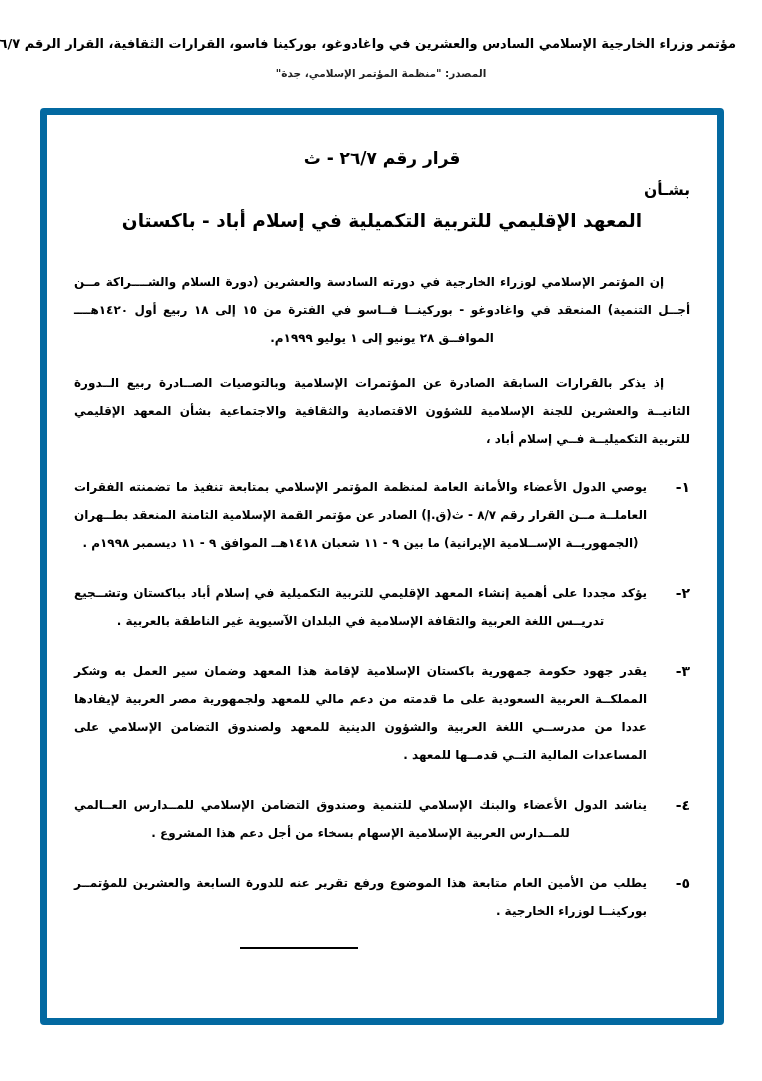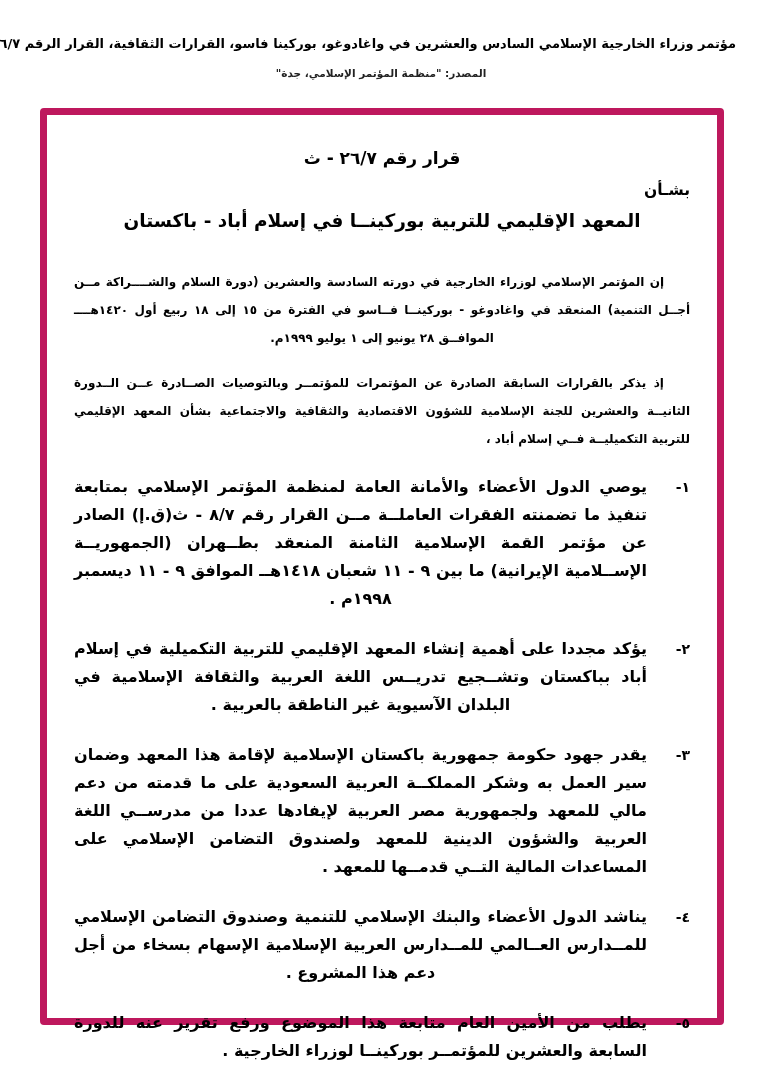--- a/index.html
+++ b/index.html
@@ -16,21 +16,21 @@
     white-space:nowrap;
   }
   .hdr2{
     position:absolute;top:67px;left:0;right:0;
     direction:rtl;text-align:center;
     font-size:10.5px;font-weight:bold;color:#222;
   }
   .frame{
     position:absolute;left:40px;top:108px;
     width:684px;height:917px;box-sizing:border-box;
-    border:7px solid #be185d;border-radius:4px;
+    border:7px solid #0369a1;border-radius:4px;
     background:#fff;
   }
   .content{
     direction:rtl;
     padding:33px 27px 0 27px;
     font-weight:bold;
   }
   .t1{ text-align:center;font-size:17px;font-weight:bold;margin:0 0 13px 0; }
   .t2{ text-align:right;font-size:15.5px;font-weight:bold;margin:0 0 11px 0; }
   .t3{ text-align:center;font-size:18.5px;font-weight:bold;margin:0 0 37px 0; }
@@ -40,43 +40,43 @@
     margin:0 0 17px 0;
   }
   .center-last{ text-align-last:center; }
   .list{ margin-top:20px; }
   .item{ display:flex;gap:17px;margin:0 0 22px 0; }
   .item .num{
     flex:0 0 26px;font-size:14px;line-height:28px;font-weight:bold;
     text-align:right;
   }
   .item .txt{
-    flex:1;font-size:16px;line-height:28px;font-weight:bold;
+    flex:1;font-size:12px;line-height:28px;font-weight:bold;
     text-align:justify;
   }
   .rule{
     width:118px;height:2px;background:#000;
     margin:8px 332px 0 auto;
   }
 </style>
 </head>
 <body>
 
 <div class="hdr1">مؤتمر وزراء الخارجية الإسلامي السادس والعشرين في واغادوغو، بوركينا فاسو، القرارات الثقافية، القرار الرقم ٢٦/٧-ث</div>
 <div class="hdr2">المصدر:  "منظمة المؤتمر الإسلامي، جدة"</div>
 
 <div class="frame">
   <div class="content">
 
     <div class="t1">قرار رقم ٢٦/٧ - ث</div>
     <div class="t2">بشـأن</div>
-    <div class="t3">المعهد الإقليمي للتربية بوركينــا في إسلام أباد - باكستان</div>
+    <div class="t3">المعهد الإقليمي للتربية التكميلية في إسلام أباد - باكستان</div>
 
     <p class="para center-last">إن المؤتمر الإسلامي لوزراء الخارجية في دورته السادسة والعشرين (دورة السلام والشــــراكة مــن أجــل التنمية) المنعقد في واغادوغو - بوركينــا فــاسو في الفترة من ١٥ إلى ١٨ ربيع أول ١٤٢٠هــــ الموافــق ٢٨ يونيو إلى ١ يوليو ١٩٩٩م.</p>
-    <p class="para">إذ يذكر بالقرارات السابقة الصادرة عن المؤتمرات للمؤتمــر وبالتوصيات الصــادرة عــن الــدورة الثانيــة والعشرين للجنة الإسلامية للشؤون الاقتصادية والثقافية والاجتماعية بشأن المعهد الإقليمي للتربية التكميليــة فــي إسلام أباد ،</p>
+    <p class="para">إذ يذكر بالقرارات السابقة الصادرة عن المؤتمرات الإسلامية وبالتوصيات الصــادرة ربيع الــدورة الثانيــة والعشرين للجنة الإسلامية للشؤون الاقتصادية والثقافية والاجتماعية بشأن المعهد الإقليمي للتربية التكميليــة فــي إسلام أباد ،</p>
 
     <div class="list">
 
       <div class="item">
         <span class="num">١-</span>
         <span class="txt center-last">يوصي الدول الأعضاء والأمانة العامة لمنظمة المؤتمر الإسلامي بمتابعة تنفيذ ما تضمنته الفقرات العاملــة مــن القرار رقم ٨/٧ - ث(ق.إ) الصادر عن مؤتمر القمة الإسلامية الثامنة المنعقد بطــهران (الجمهوريــة الإســلامية الإيرانية) ما بين ٩ - ١١ شعبان ١٤١٨هــ الموافق ٩ - ١١ ديسمبر ١٩٩٨م .</span>
       </div>
 
       <div class="item">
         <span class="num">٢-</span>

